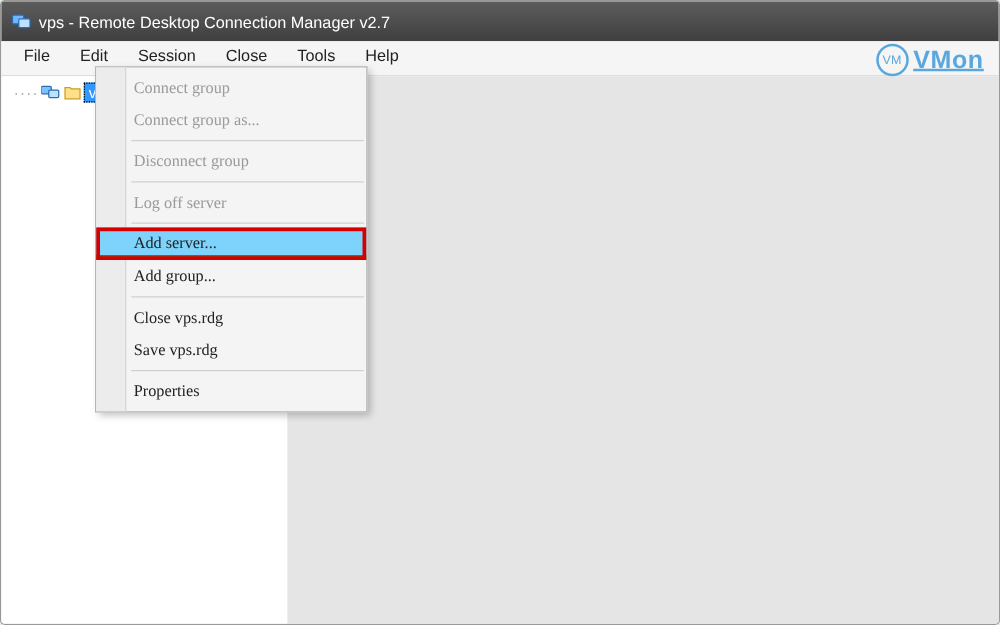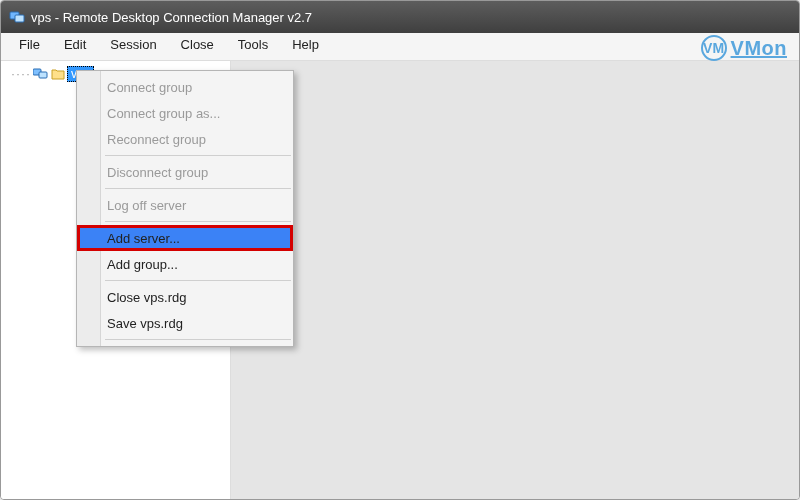--- a/index.html
+++ b/index.html
@@ -53,21 +53,21 @@
       top: 2px;
       display: flex;
       align-items: center;
       gap: 4px;
       color: #5aa7de;
       font-weight: 600;
     }
     .brand-circle{
       width:26px;height:26px;border:2px solid #5aa7de;border-radius:50%;
       display:flex;align-items:center;justify-content:center;
-      font-size:14px;font-weight:700;color:#5aa7de;margin-left:47px;
+      font-size:10px;font-weight:400;color:#5aa7de;margin-left:47px;
     }
     .brand-text{font-size:20px;letter-spacing:0.5px;text-decoration:underline;}
     .client {
       flex: 1;
       display: flex;
     }
     .tree-panel {
       width: 230px;
       background: #fff;
       border-right: 1px solid #ddd;
@@ -95,44 +95,45 @@
       background: #3399ff;
       color: #fff;
       border: 1px dotted #000;
     }
     .content-area {
       flex: 1;
       background: #e5e5e5;
     }
     .context-menu {
       position: absolute;
-      top: 70px;
+      top: 53px;
       left: 76px;
       width: 218px;
       background: #f4f4f4;
       border: 1px solid #b5b5b5;
       box-shadow: 3px 3px 6px rgba(0,0,0,0.25);
       padding: 3px 0;
       z-index: 100;
+      font-family: Liberation Serif, serif;
     }
     .ctx-item {
       height: 26px;
       display: flex;
       align-items: center;
       padding: 0 12px 0 30px;
       font-size: 13px;
       color: #222;
       cursor: default;
       position: relative;
     }
     .ctx-item.disabled { color: #9a9a9a; }
     .ctx-item.highlight {
-      background: #3b82f6;
+      background: #7dd3fc;
       border-top: 1px solid #8ab8e6;
-      border-bottom: 1px solid #4d7c0f;
+      border-bottom: 4px solid #4d7c0f;
     }
     .ctx-item.highlight-box {
       outline: 3px solid #d40000;
       outline-offset: -3px;
     }
     .ctx-sep {
       height: 1px;
       background: #cfcfcf;
       margin: 3px 2px 3px 28px;
     }
@@ -198,23 +199,20 @@
 
 <div class="context-menu">
   <div class="ctx-gutter"></div>
 
   <div class="ctx-item disabled">
       <span>Connect group</span>
     </div>
   <div class="ctx-item disabled">
       <span>Connect group as...</span>
     </div>
-  <div class="ctx-item disabled">
-      <span>Reconnect group</span>
-    </div>
   <div class="ctx-sep"></div>
   <div class="ctx-item disabled">
       <span>Disconnect group</span>
     </div>
   <div class="ctx-sep"></div>
   <div class="ctx-item disabled">
       <span>Log off server</span>
     </div>
   <div class="ctx-sep"></div>
   <div class="ctx-item highlight highlight-box">
@@ -224,13 +222,16 @@
       <span>Add group...</span>
     </div>
   <div class="ctx-sep"></div>
   <div class="ctx-item">
       <span>Close vps.rdg</span>
     </div>
   <div class="ctx-item">
       <span>Save vps.rdg</span>
     </div>
   <div class="ctx-sep"></div>
+  <div class="ctx-item">
+      <span>Properties</span>
+    </div>
 </div>
 
 </body></html>

